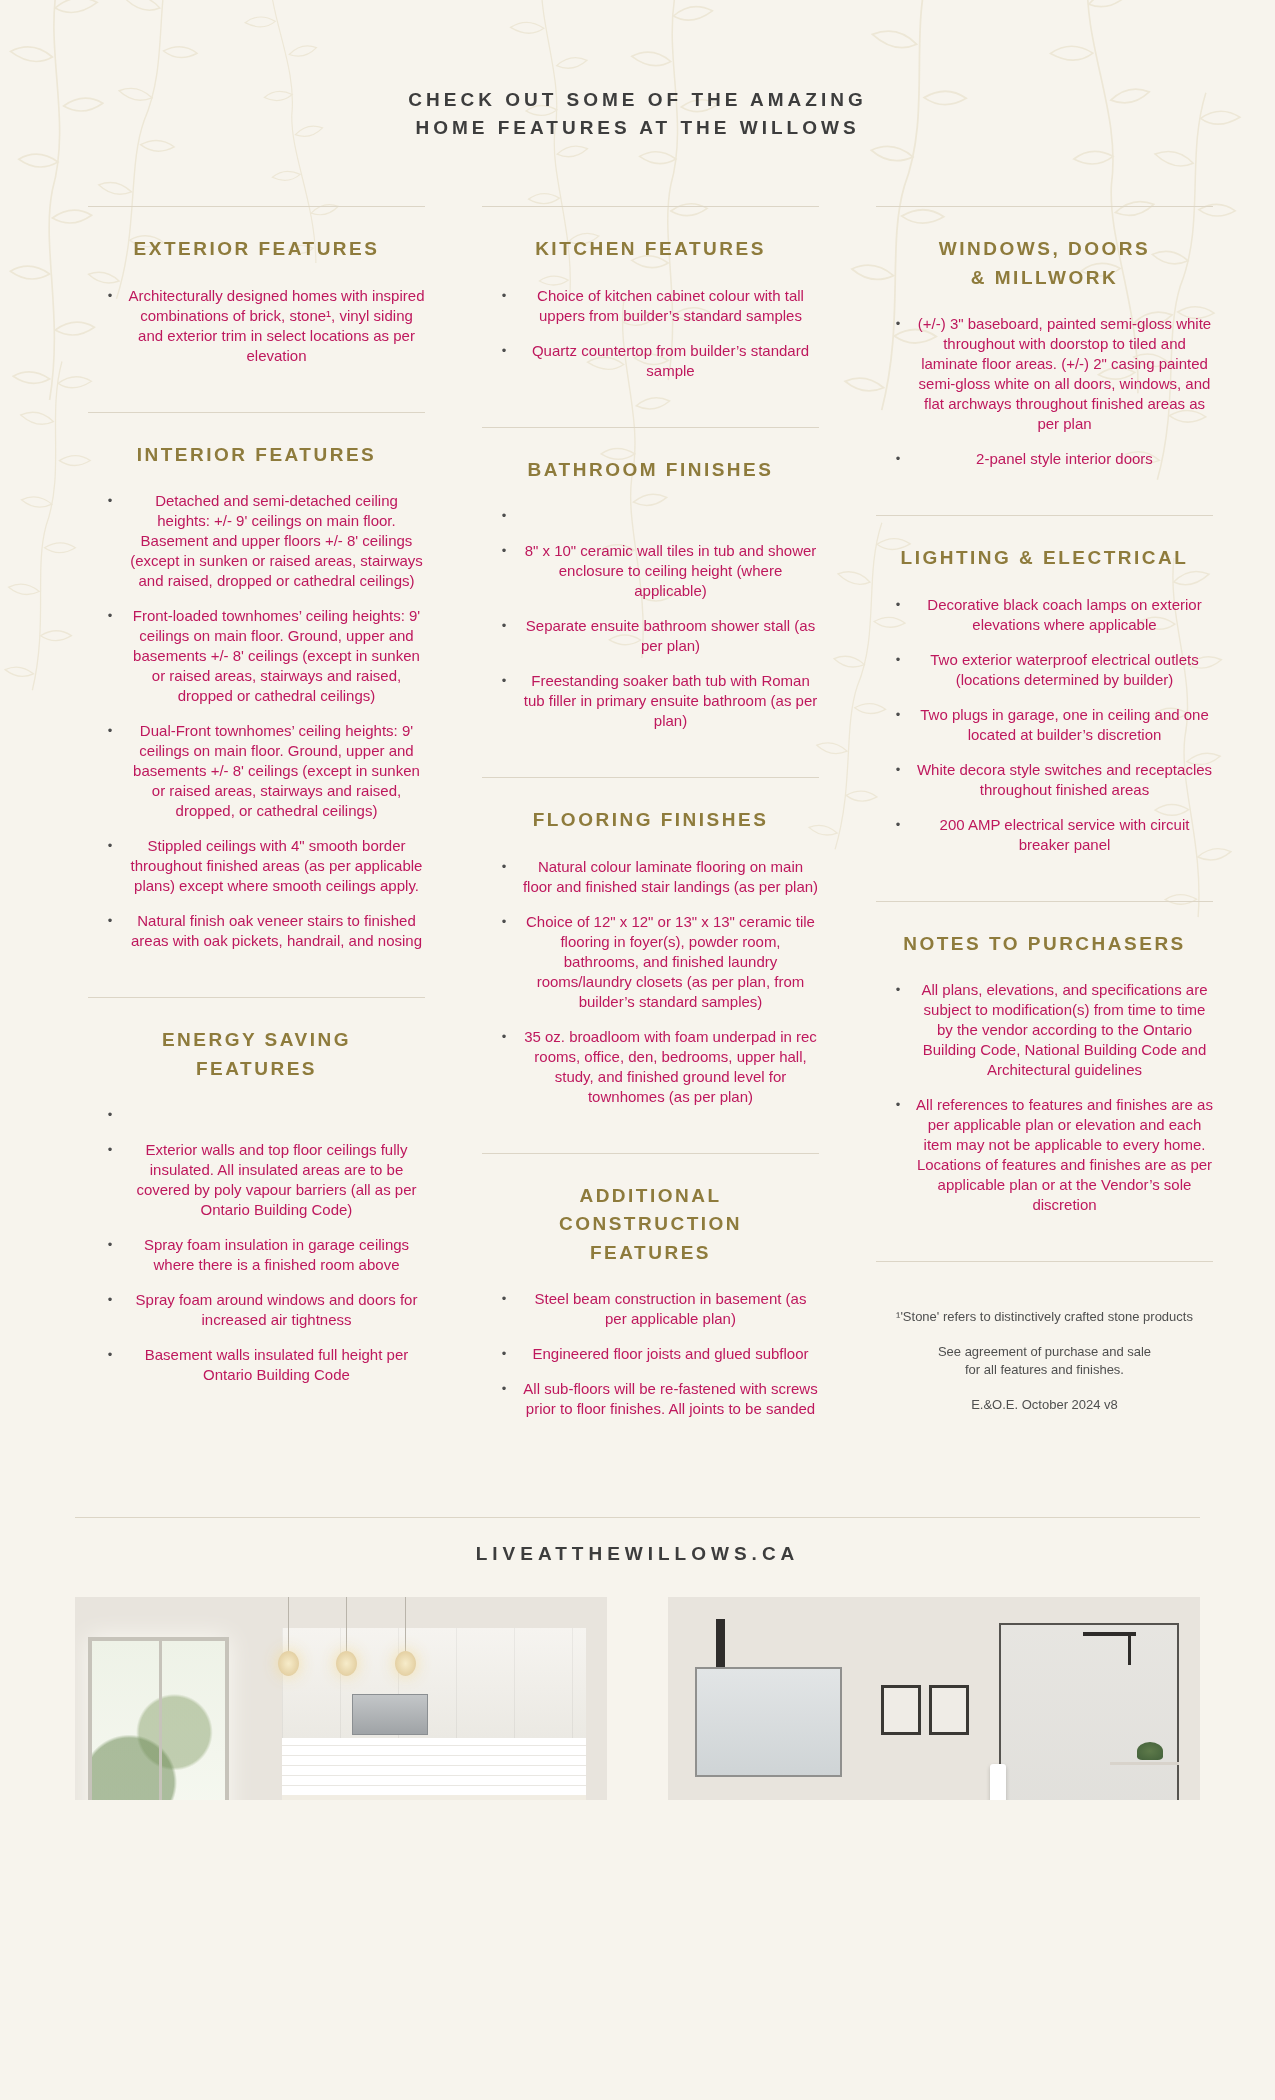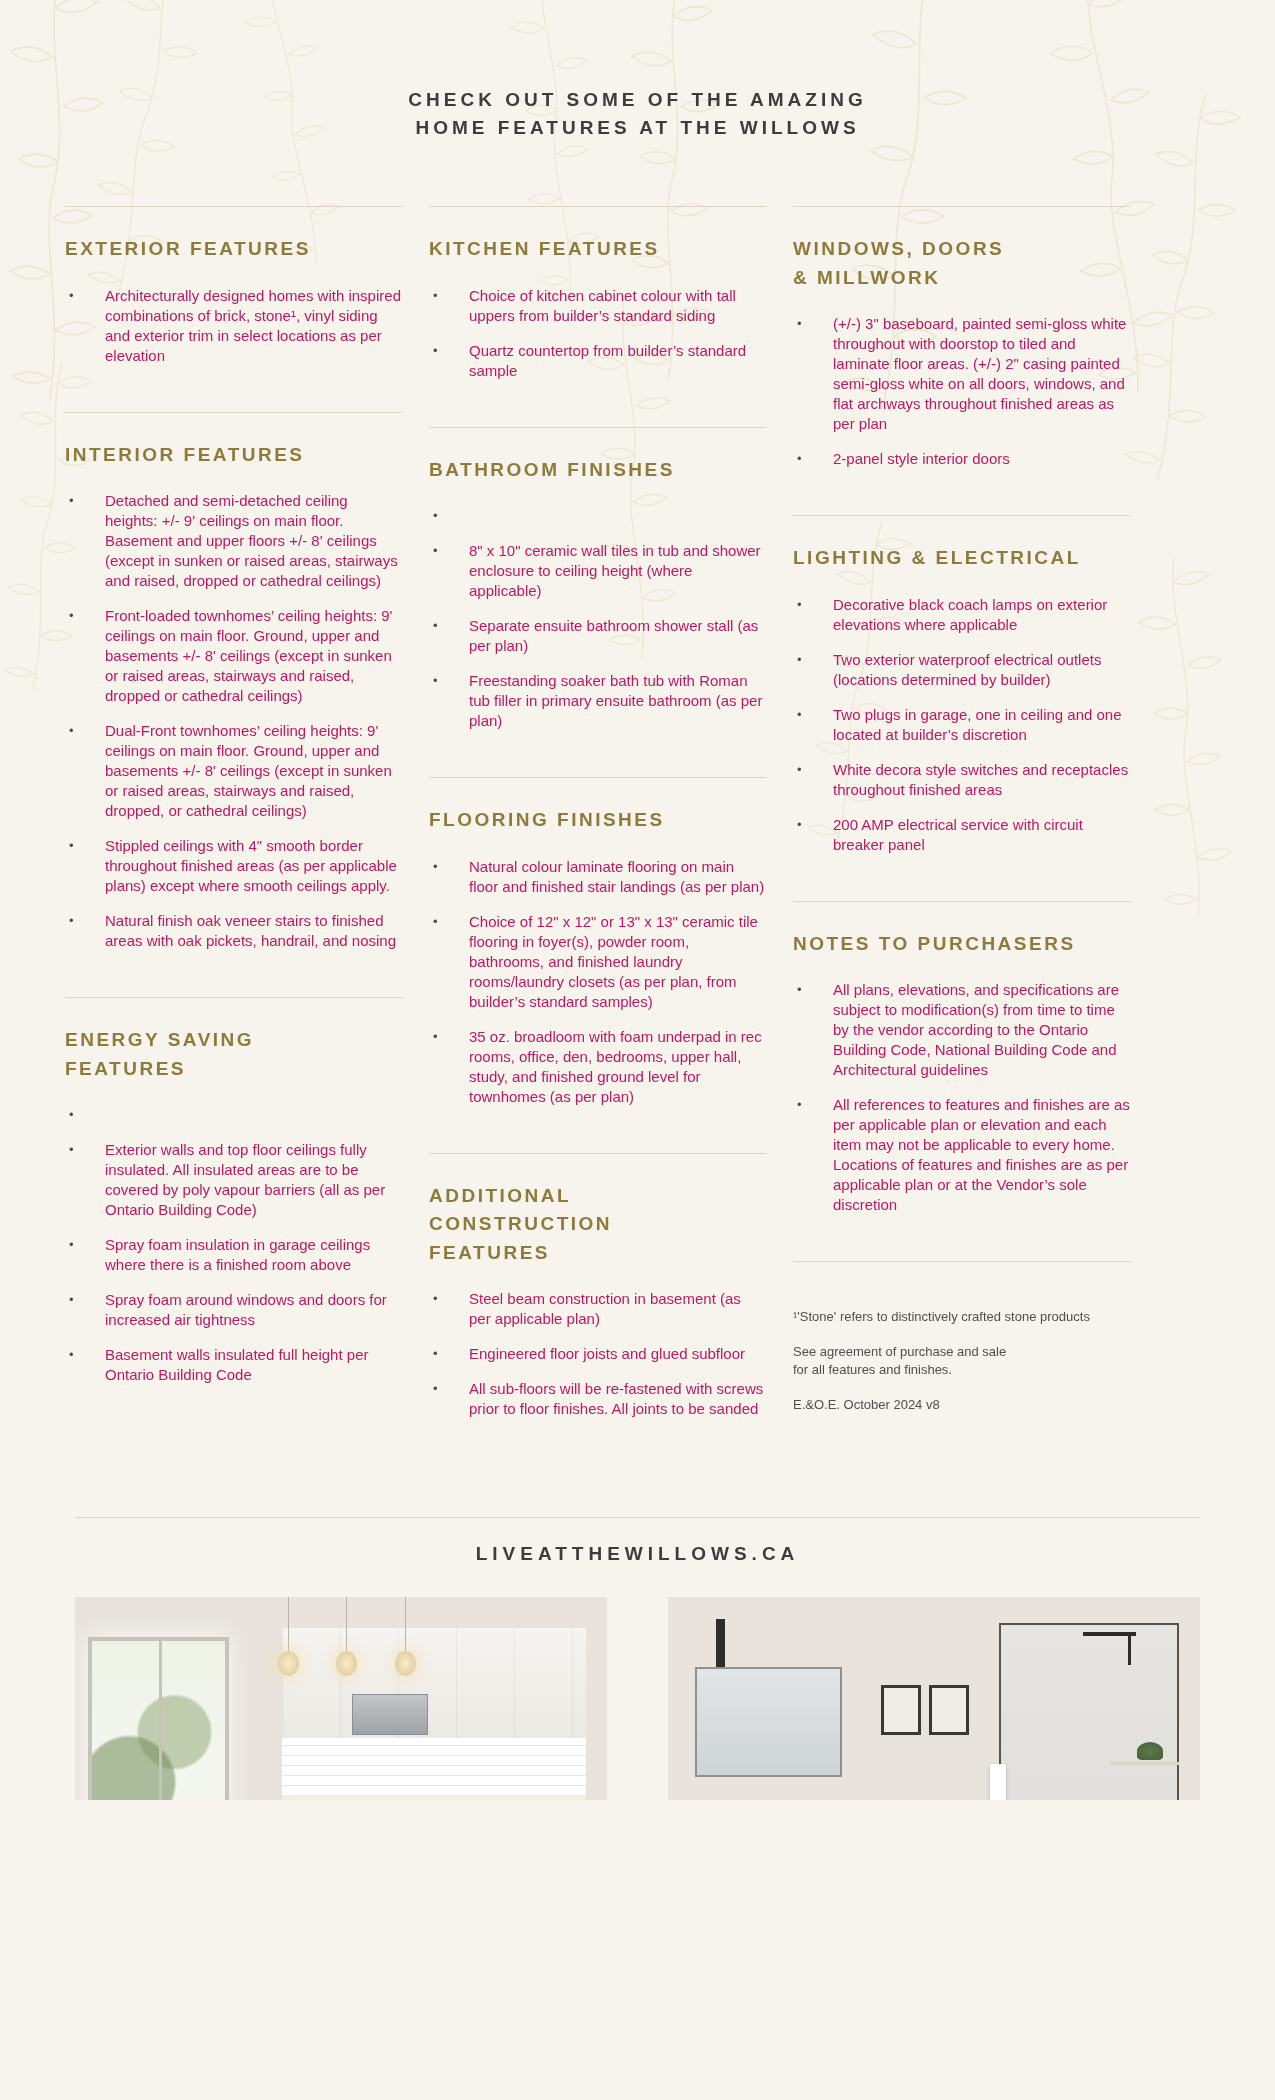--- a/index.html
+++ b/index.html
@@ -16,22 +16,22 @@
 
   
   header{position:relative;z-index:2;padding-top:86px;text-align:center;}
   h1{
     margin:0;font-size:19px;font-weight:700;color:#3d3d3d;
     letter-spacing:4px;line-height:1.45;
   }
 
   
   .columns{
-    position:absolute;z-index:2;top:206px;left:65px;right:75px;
-    display:flex;gap:27px;align-items:flex-start;
+    position:absolute;z-index:2;top:206px;left:88px;right:75px;
+    display:flex;gap:57px;align-items:flex-start;text-align:center;
   }
   .col{width:337px;flex:0 0 337px;}
   .rule{height:1px;background:#dcd5c6;margin:0 0 28px 0;}
   .section{margin-bottom:46px;}
   .sec-title{
     margin:0 0 22px 0;font-size:19px;font-weight:700;color:#8e7b3c;
     letter-spacing:2.5px;line-height:1.5;white-space:pre-line;
   }
   ul.bullets{list-style:none;margin:0;padding:0;}
   li.bullet{display:flex;margin:0 0 15px 0;}
@@ -230,21 +230,21 @@
           </ul>
         </section>
       </div>
       <div class="col">
         <section class="section">
           <div class="rule"></div>
           <h2 class="sec-title">KITCHEN FEATURES</h2>
           <ul class="bullets">
             <li class="bullet">
               <span class="dot">•</span>
-              <span class="btext">Choice of kitchen cabinet colour with tall uppers from builder’s standard siding</span>
+              <span class="btext">Choice of kitchen cabinet colour with tall uppers from builder’s standard samples</span>
             </li>
             <li class="bullet">
               <span class="dot">•</span>
               <span class="btext">Quartz countertop from builder’s standard sample</span>
             </li>
           </ul>
         </section>
         <section class="section">
           <div class="rule"></div>
           <h2 class="sec-title">BATHROOM FINISHES</h2>

